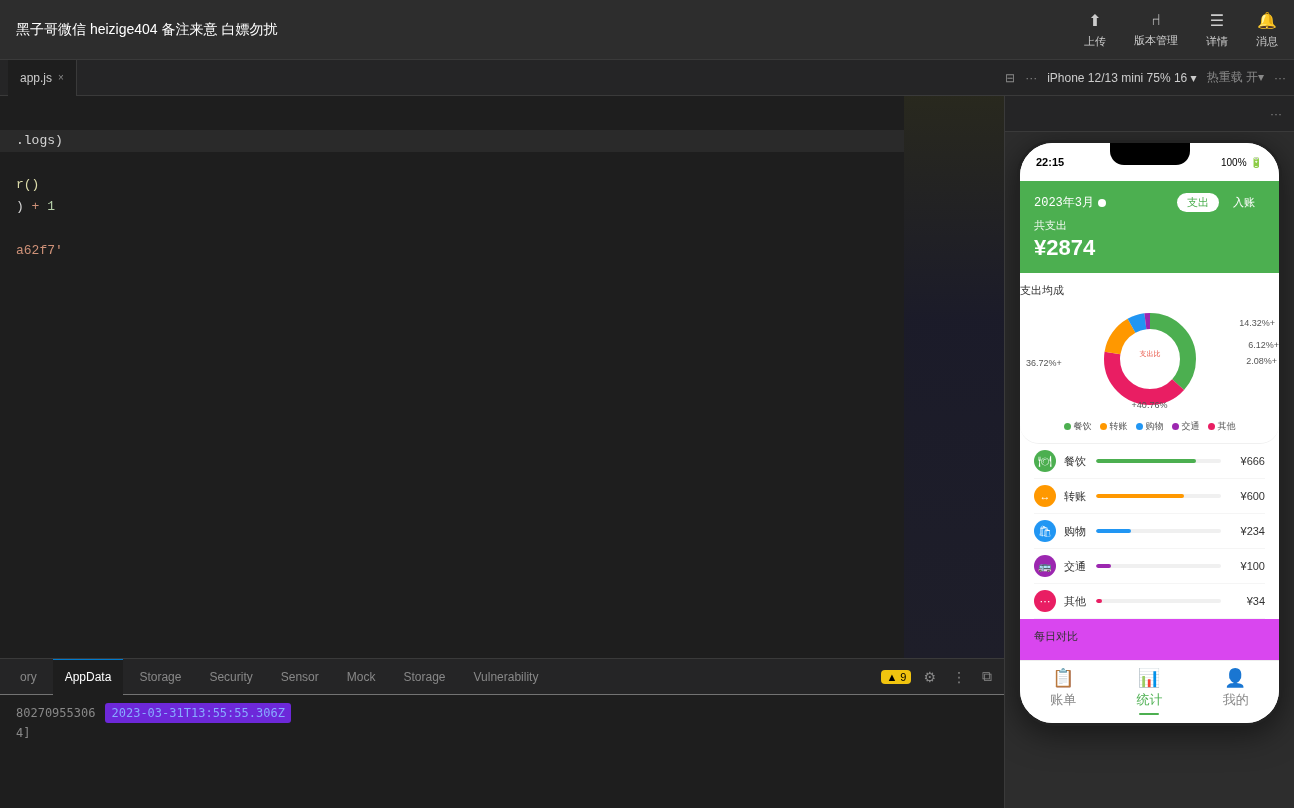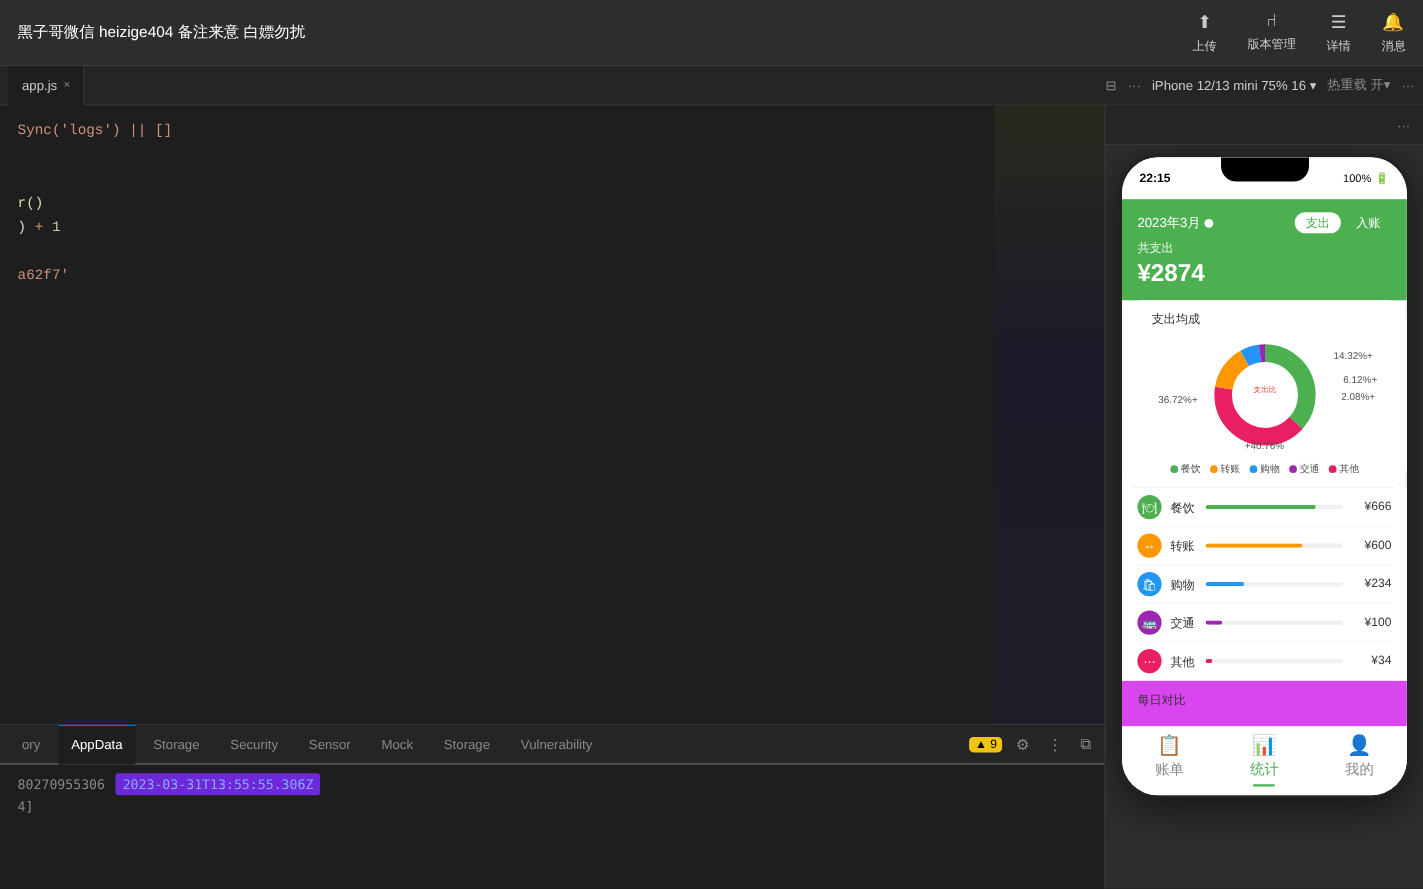--- a/index.html
+++ b/index.html
@@ -272,20 +272,21 @@
     .app-header {
       background: #4caf50;
       padding: 12px 14px;
       color: #fff;
     }
     .app-header-top {
       display: flex;
       align-items: center;
       justify-content: space-between;
       margin-bottom: 6px;
+      font-family: Liberation Mono, monospace;
     }
     .app-month {
       font-size: 12px;
       display: flex;
       align-items: center;
       gap: 4px;
     }
     .month-dot {
       width: 8px;
       height: 8px;
@@ -309,21 +310,21 @@
     }
     .app-tab.inactive {
       color: #fff;
     }
     .app-total-label { font-size: 11px; opacity: 0.9; margin-bottom: 2px; }
     .app-total-amount { font-size: 22px; font-weight: bold; }
 
     
     .chart-section {
       background: #fff;
-      padding: 10px 27px;
+      padding: 10px 0;
       border-bottom: 1px solid #f0f0f0;
       border-radius: 19px;
     }
     .section-title { font-size: 11px; color: #333; margin-bottom: 6px; }
 
     
     .donut-area {
       display: flex;
       align-items: center;
       justify-content: center;
@@ -475,24 +476,24 @@
     <span>···</span>
   </div>
 </div>
 
 <div class="main-layout">
 
   <div class="editor-area">
 
     <div class="editor-body">
       <div class="code-editor">
-        <div class="code-line">
-          <span class="code-content kw-orange">Sync(<span class="kw-string">'logs'</span>) || []</span>
-        </div>
         <div class="code-line" style="height:22px;"></div>
+        <div class="code-line highlighted">
+          <span class="code-content kw-white">.logs)</span>
+        </div>
         <div class="code-line" style="height:22px;"></div>
         <div class="code-line">
           <span class="code-content kw-yellow">r()</span>
         </div>
         <div class="code-line">
           <span class="code-content kw-white">) <span class="kw-orange">+</span> <span class="kw-number">1</span></span>
         </div>
         <div class="code-line" style="height:22px;"></div>
         <div class="code-line">
           <span class="code-content kw-string">a62f7'</span>

